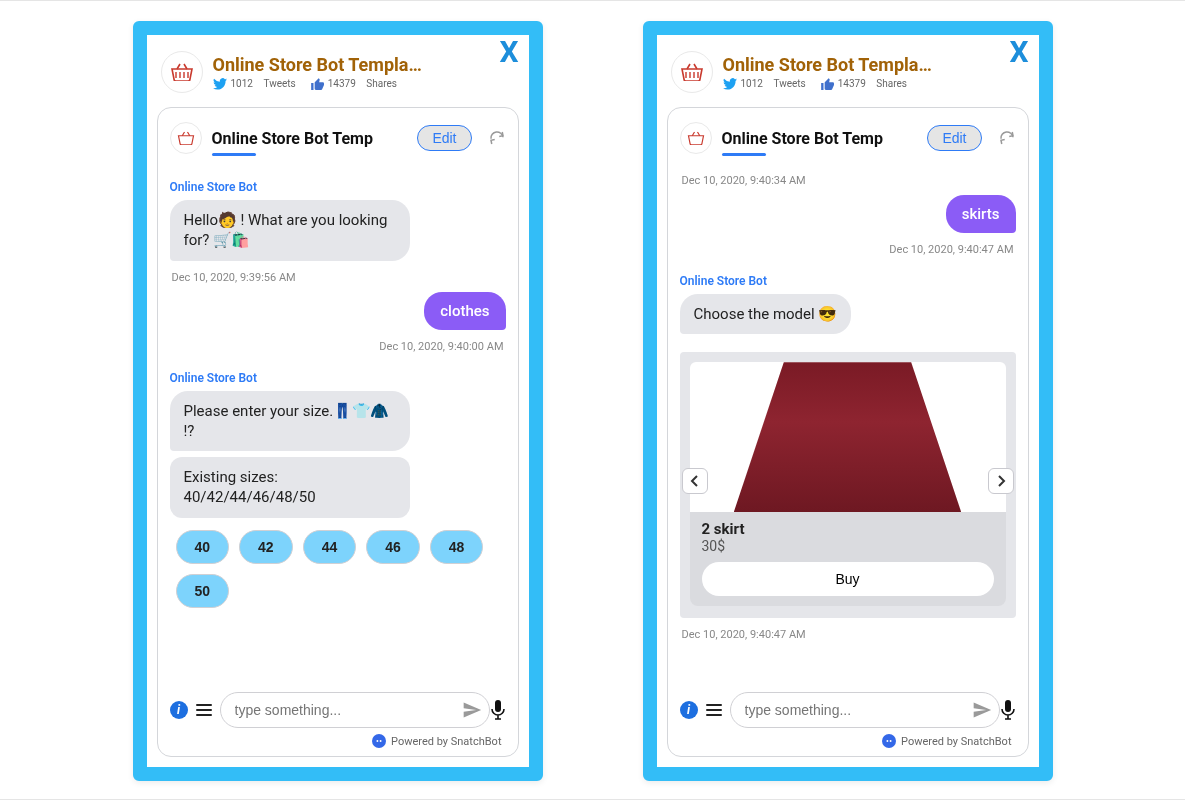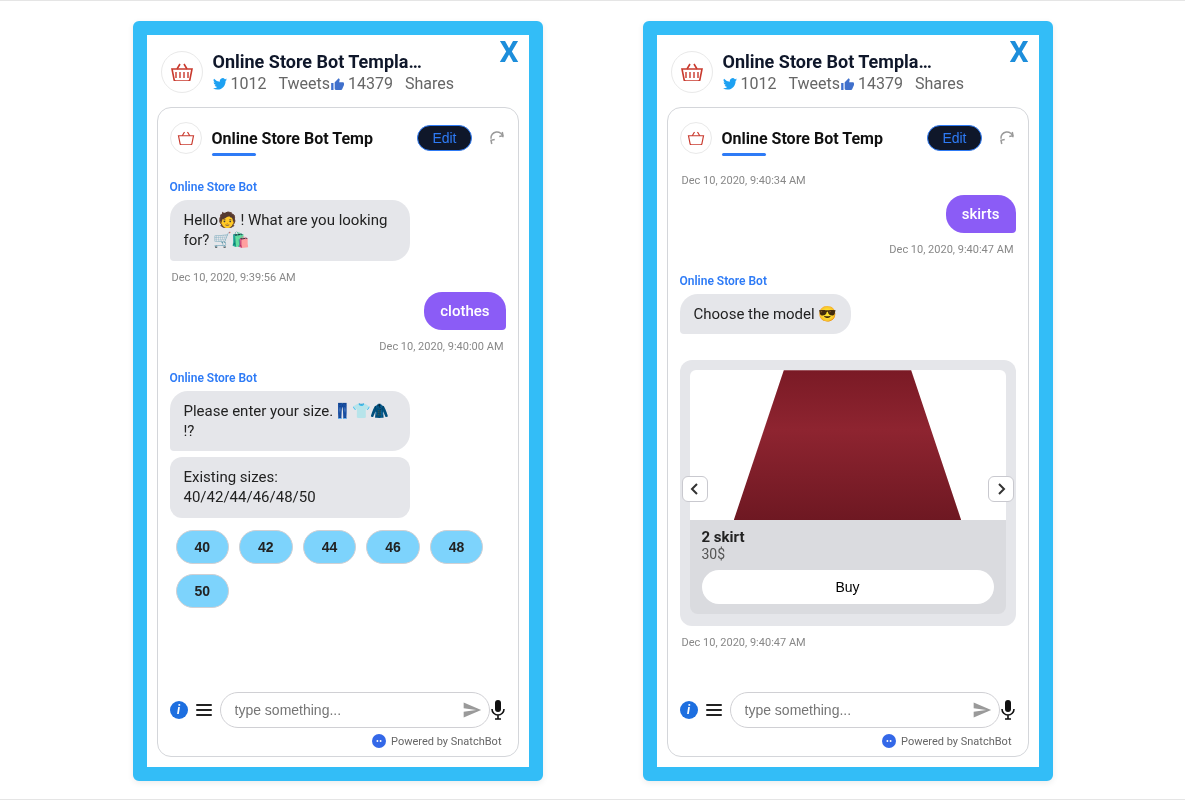--- a/index.html
+++ b/index.html
@@ -44,22 +44,22 @@
     padding: 16px 14px 6px 14px;
     gap: 10px;
   }
   .avatar {
     width: 42px; height: 42px; border-radius: 50%;
     border: 1px solid #e9e9e9;
     display: flex; align-items: center; justify-content: center;
     background: #fff;
   }
   .basket-icon { width: 24px; height: 18px; }
-  .hdr-title { font-weight: 700; font-size: 18px; color: #0f172a; }
-  .hdr-stats { display: flex; font-size: 16px; color: #666; margin-top: 2px; align-items: center;}
+  .hdr-title { font-weight: 700; font-size: 18px; color: #a16207; }
+  .hdr-stats { display: flex; gap: 14px; font-size: 10px; color: #666; margin-top: 2px; align-items: center;}
   .tw-icon, .like-icon { display:inline-flex; align-items:center; gap:4px;}
   .card {
     margin: 8px 10px 10px 10px;
     border: 1px solid #d4d6da;
     border-radius: 14px;
     background: #fff;
     flex: 1;
     display: flex;
     flex-direction: column;
     overflow: hidden;
@@ -69,21 +69,21 @@
     padding: 14px 12px 10px 12px;
   }
   .card-title {
     font-weight: 700; font-size: 16px; color: #111; flex:1;
     position: relative;
   }
   .card-title::after{
     content:""; position:absolute; left:0; bottom:-8px; width:44px; height:3px; background:#2e7bf6; border-radius:3px;
   }
   .edit-btn {
-    border: 1px solid #2e7bf6; color:#2e7bf6; background:#0f172a;
+    border: 1px solid #2e7bf6; color:#2e7bf6; background:#e5e5e5;
     padding: 4px 14px; border-radius: 16px; font-size: 14px; font-weight:500;
     cursor:pointer;
   }
   .refresh-icon { width:18px; height:18px; color:#888; cursor:pointer; margin-left:6px;}
   .messages {
     flex:1; overflow:hidden; padding: 6px 12px 0 12px;
     display:flex; flex-direction:column; gap:6px;
   }
   .bot-name { color:#2e7bf6; font-size:12px; font-weight:600; margin-top:10px;}
   .timestamp { font-size:11px; color:#888; }
@@ -118,22 +118,22 @@
     flex:1; border:1px solid #d0d0d4; border-radius:22px; padding:9px 40px 9px 14px;
     font-size:14px; color:#1d4ed8; outline:none; position:relative;
   }
   .send-icon{ position:relative; margin-left:-36px; color:#9a9a9a;}
   .mic-icon{ color:#222; cursor:pointer;}
   .powered{ text-align:right; font-size:11px; color:#666; padding:2px 16px 8px 0; display:flex; justify-content:flex-end; align-items:center; gap:5px;}
   .powered .boticon{width:14px;height:14px;background:#3468e8;border-radius:50%;display:inline-flex;align-items:center;justify-content:center;}
 
   
   .product-card{
-    background:#e5e6ea; border-radius:12px; padding:10px 10px 12px 10px;
-    position:relative; margin-top:20px;
+    background:#e5e6ea; border-radius:4px; padding:10px 10px 12px 10px;
+    position:relative; margin-top:12px;
   }
   .product-img{
     background:linear-gradient(180deg,#7a1a25 0%,#8e2430 40%,#6e1822 100%);
     height:150px; border-radius:6px 6px 0 0; margin:0 auto;
     width:72%;
     clip-path: polygon(22% 0, 78% 0, 100% 100%, 0 100%);
   }
   .product-img-wrap{background:#fff;border-radius:6px 6px 0 0;padding-top:0;}
   .nav-arrow{
     position:absolute; top:116px; width:26px;height:26px; background:#fff;

